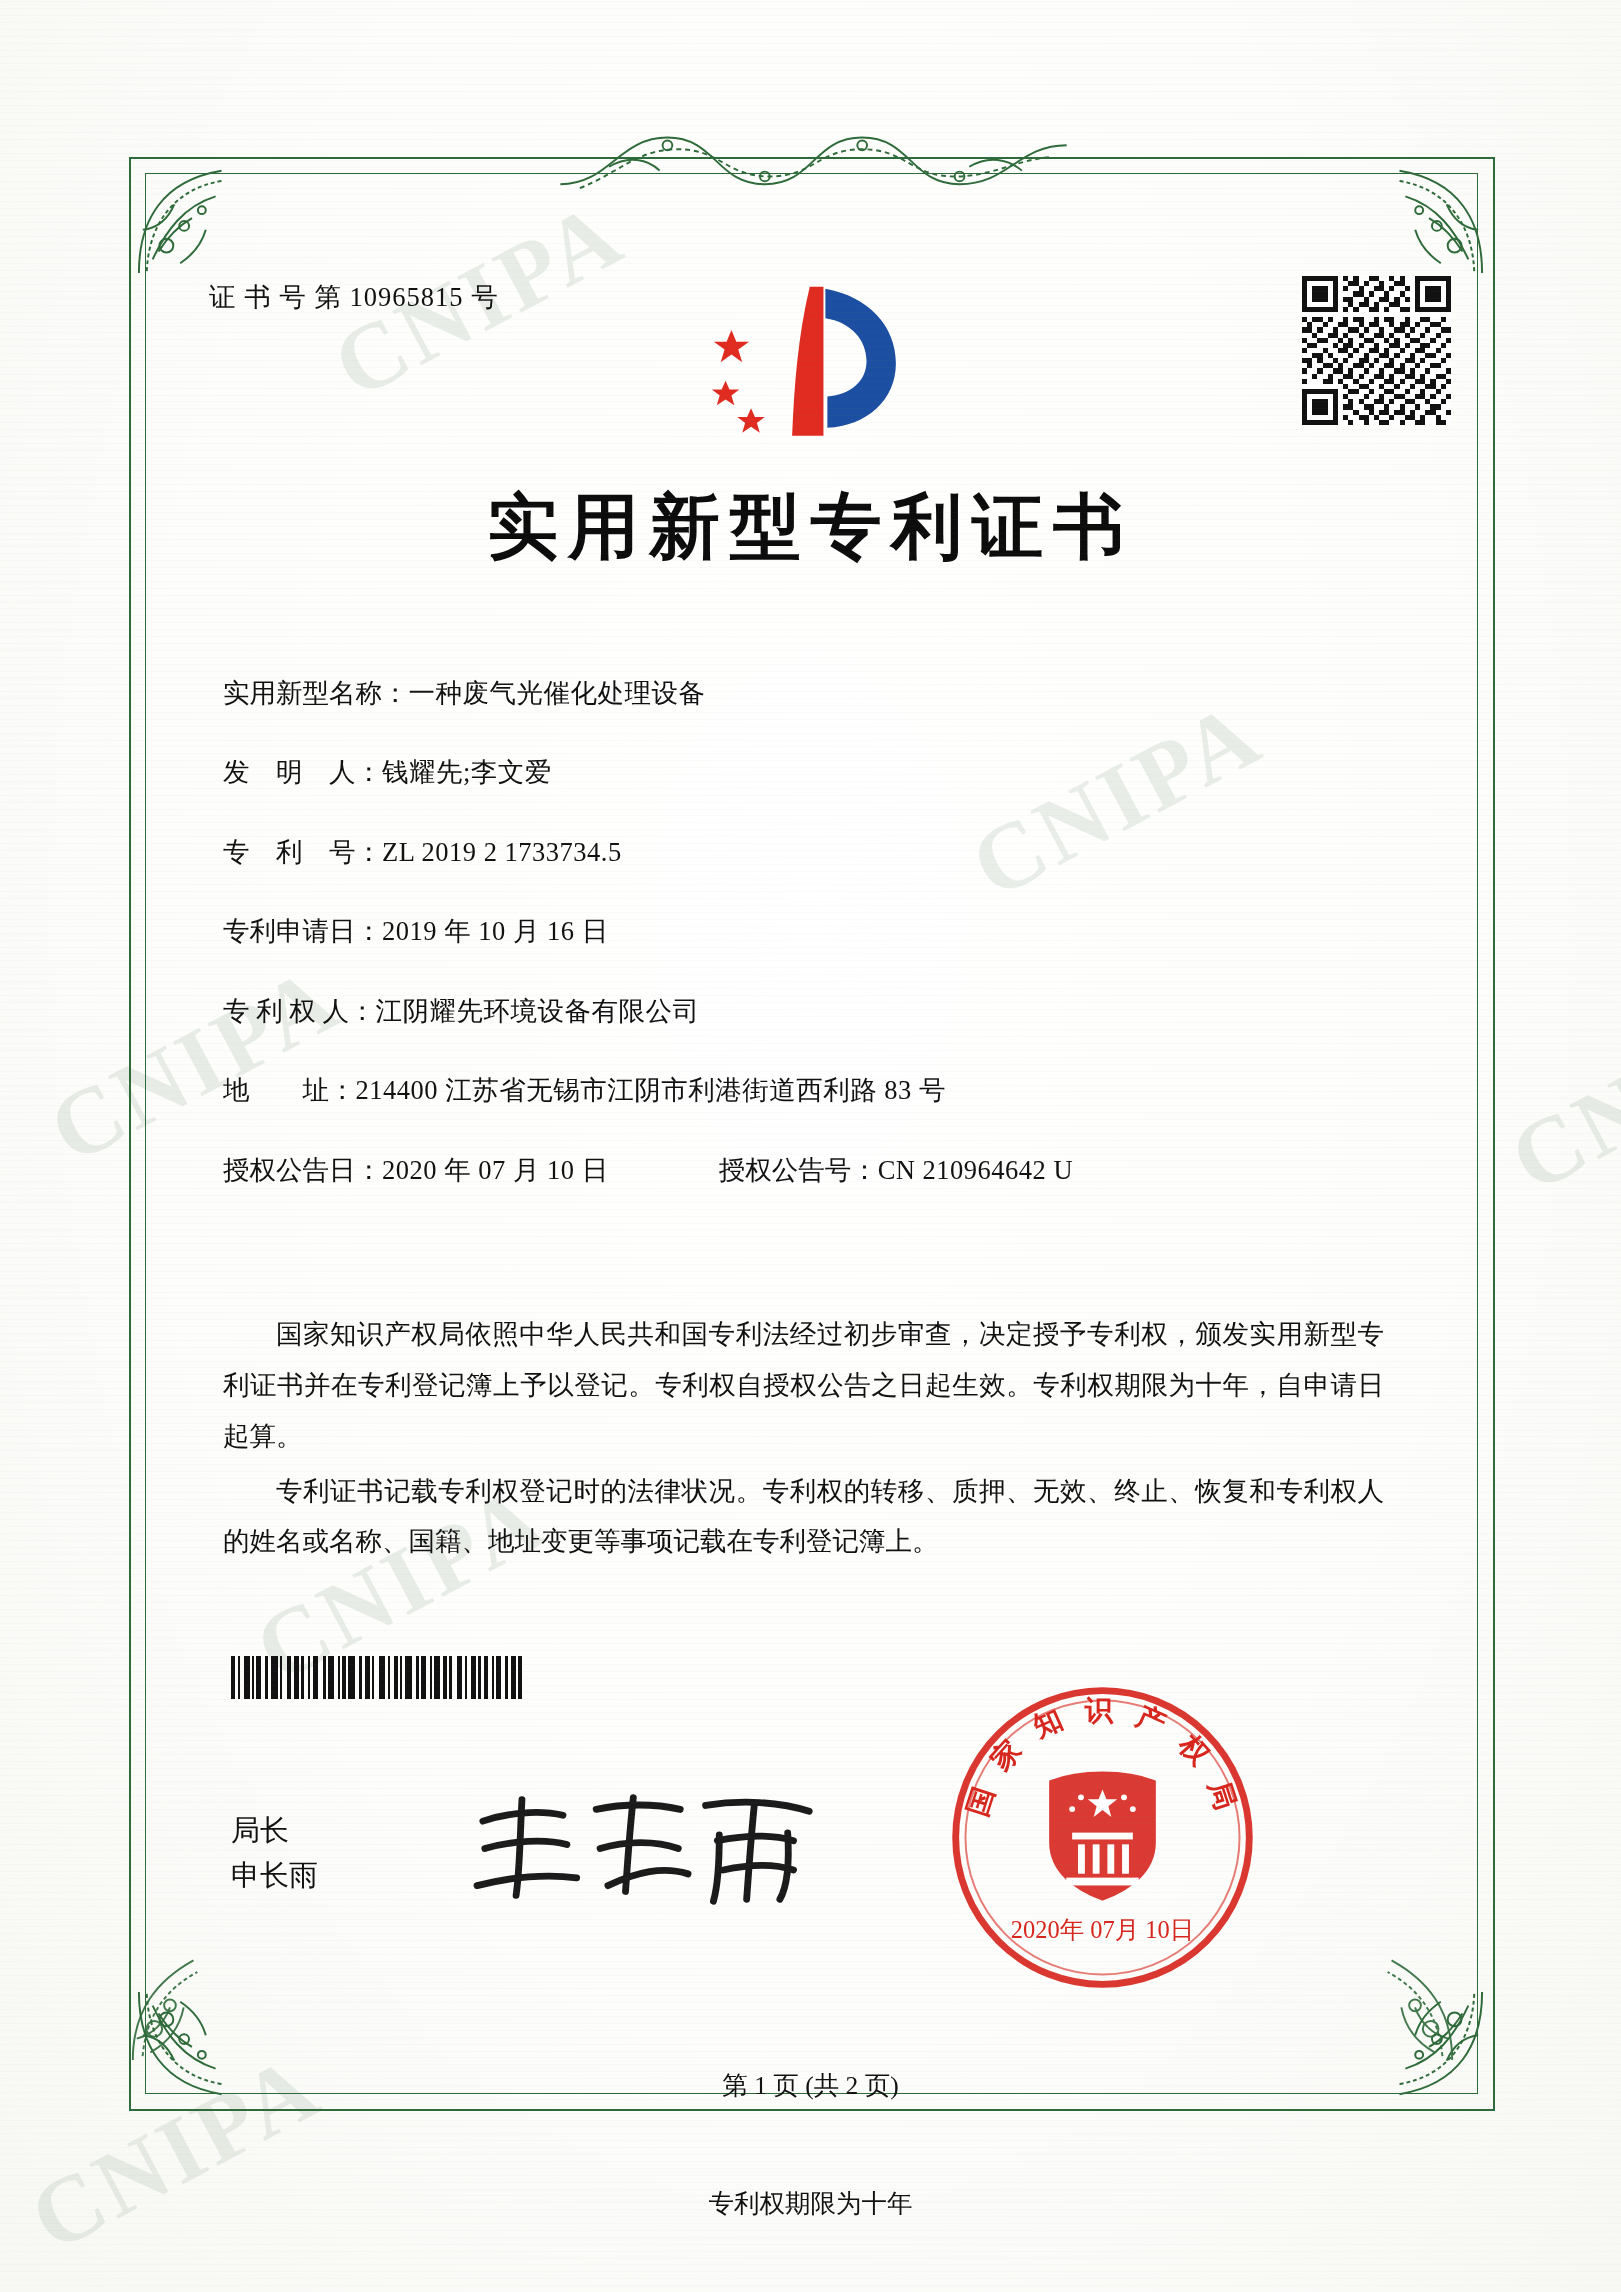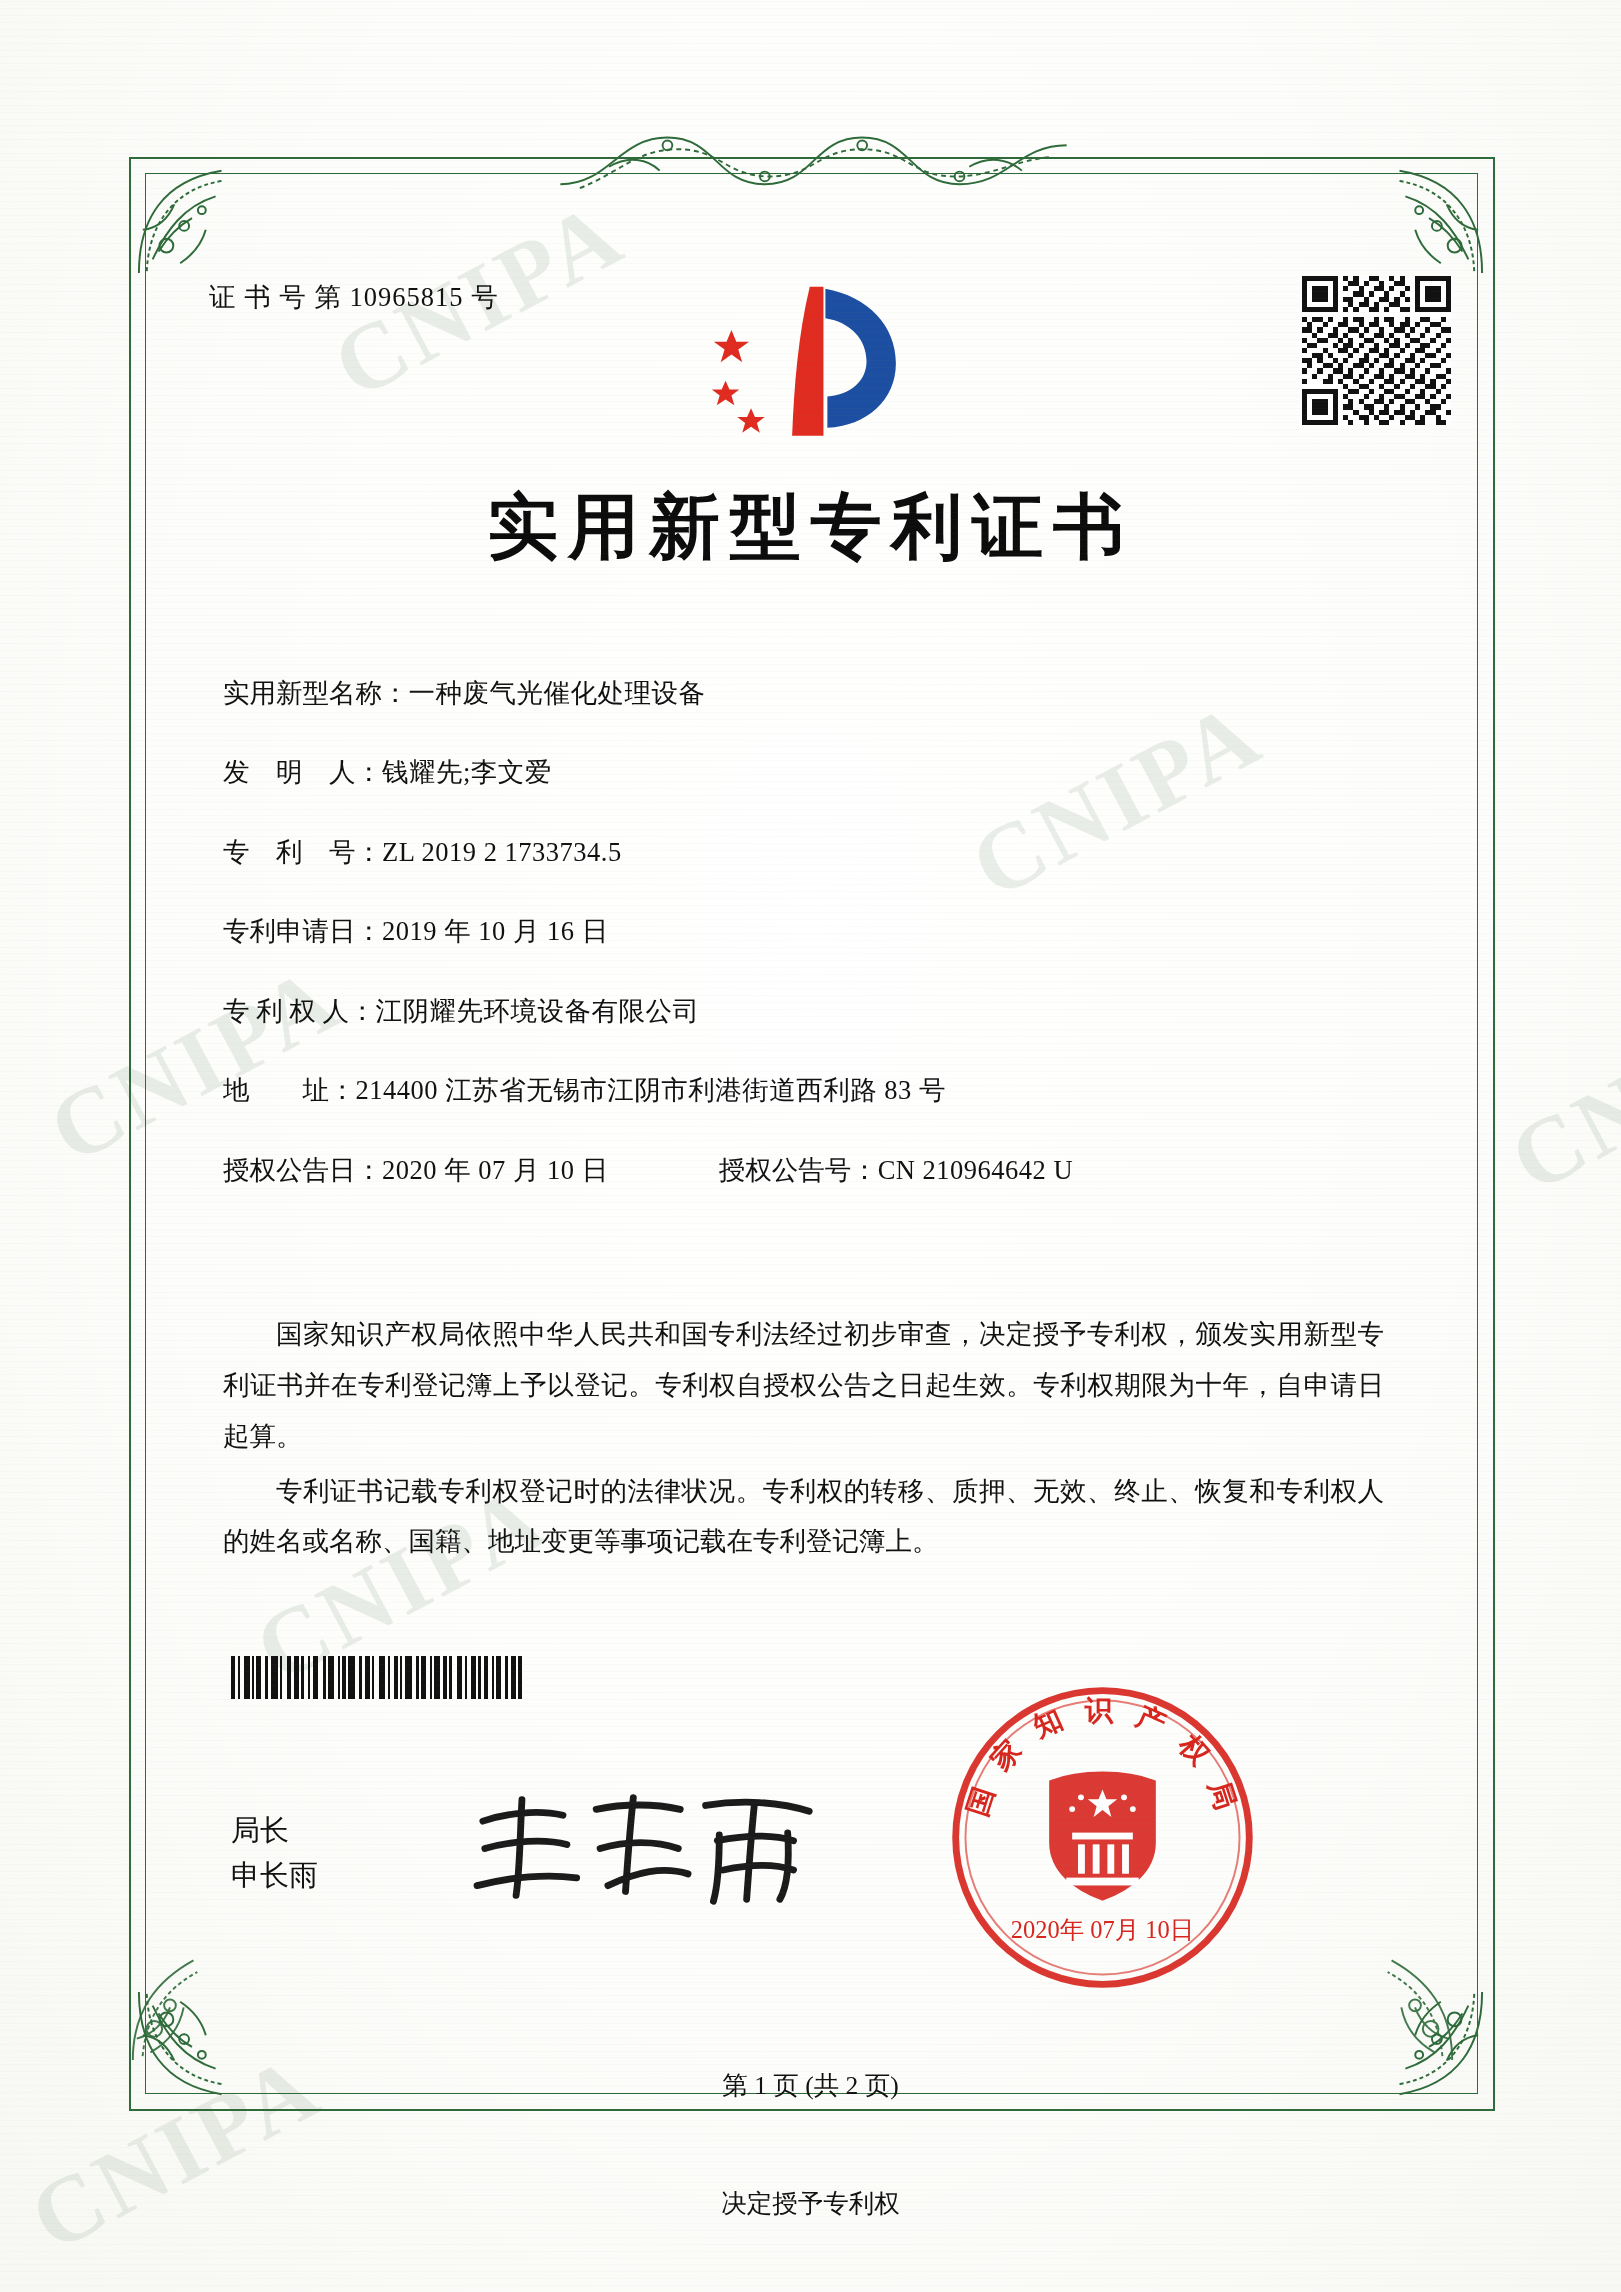--- a/index.html
+++ b/index.html
@@ -734,14 +734,14 @@
         <textPath href="#sealArc" startOffset="50%" text-anchor="middle">国 家 知 识 产 权 局</textPath>
       </text>
 
       <text x="165" y="268" text-anchor="middle" font-family="'Liberation Serif',serif" font-size="25" fill="#d7261e">2020年 07月 10日</text>
     </svg>
   </div>
 
   <div class="page-no">第 1 页 (共 2 页)</div>
 </div>
 
-<div class="footer-note">决定授予专利权</div>
+<div class="footer-note">专利权期限为十年</div>
 
 
 </body></html>

